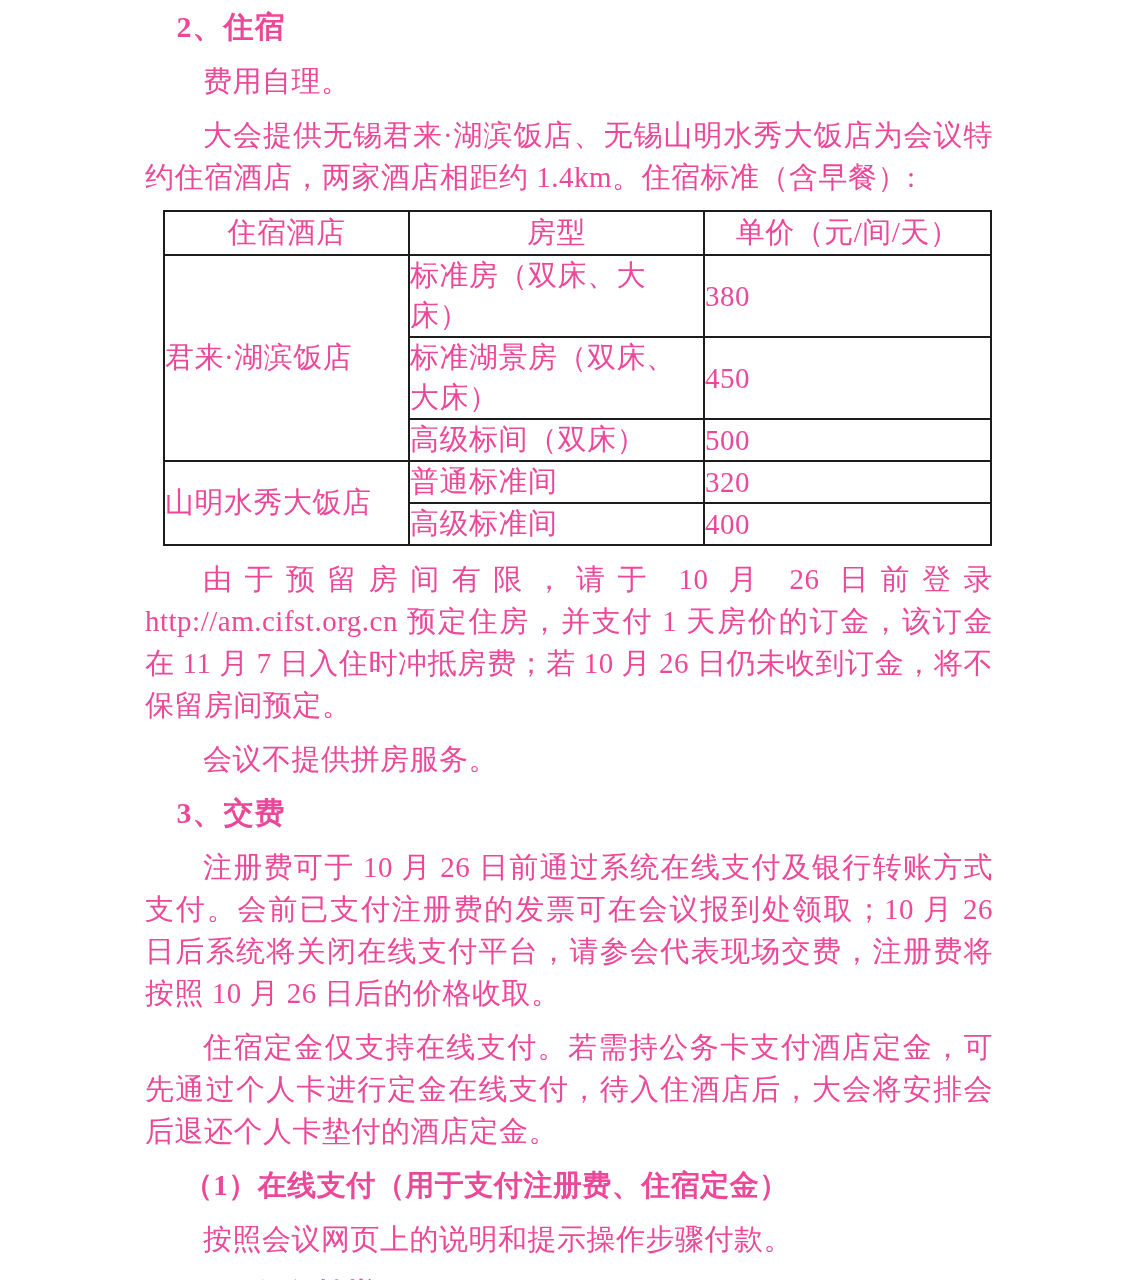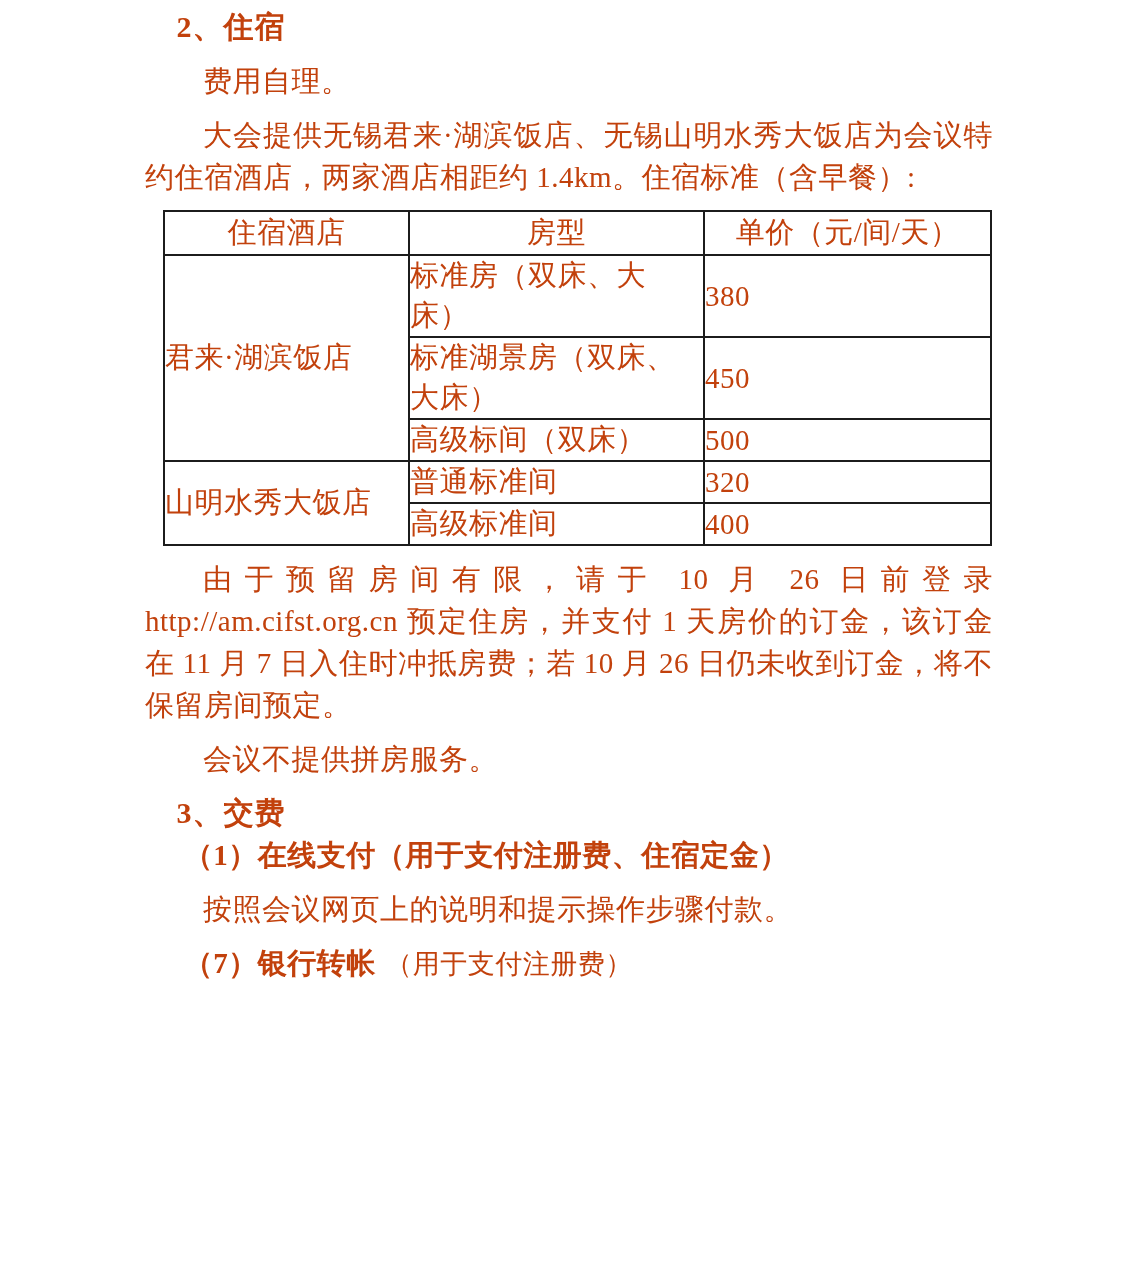--- a/index.html
+++ b/index.html
@@ -2,21 +2,21 @@
 <html><head>
 <meta charset="utf-8">
 <style>
   * { box-sizing: border-box; }
   html, body { margin: 0; padding: 0; background: #ffffff; }
   .page {
     position: relative;
     width: 1138px;
     height: 1280px;
     background: #ffffff;
-    color: #c2410c;
+    color: #ec4899;
     font-family: "Liberation Serif", "DejaVu Serif", serif;
     padding: 6px 133px 0 133px;
     overflow: hidden;
     border-radius: 28px;
   }
   .para {
     margin: 12px;
     font-size: 29px;
     line-height: 42px;
     text-align: justify;
@@ -133,21 +133,23 @@
     </tbody>
   </table>
 
   <p class="para"><span>由于预留房间有限，请于 10 月 26 日前登录 </span><span>http://am.cifst.org.cn</span><span> 预定住房，并支付 1 天房价的订金，该订金在 11 月 7 日入住时冲抵房费；若 10 月 26 日仍未收到订金，将不保留房间预定。</span></p>
 
 
   <p class="para">会议不提供拼房服务。</p>
 
   <h2 class="sec-heading">3、交费</h2>
 
+  <p class="para">注册费可于 10 月 26 日前通过系统在线支付及银行转账方式支付。会前已支付注册费的发票可在会议报到处领取；10 月 26 日后系统将关闭在线支付平台，请参会代表现场交费，注册费将按照 10 月 26 日后的价格收取。</p>
 
+  <p class="para">住宿定金仅支持在线支付。若需持公务卡支付酒店定金，可先通过个人卡进行定金在线支付，待入住酒店后，大会将安排会后退还个人卡垫付的酒店定金。</p>
 
   <h3 class="sub-heading">（1）在线支付（用于支付注册费、住宿定金）</h3>
 
   <p class="para">按照会议网页上的说明和提示操作步骤付款。</p>
 
   <h3 class="sub-heading"><span>（7）银行转帐</span><span class="note">（用于支付注册费）</span></h3>
 
   <div class="bank-line">
     
   </div>

